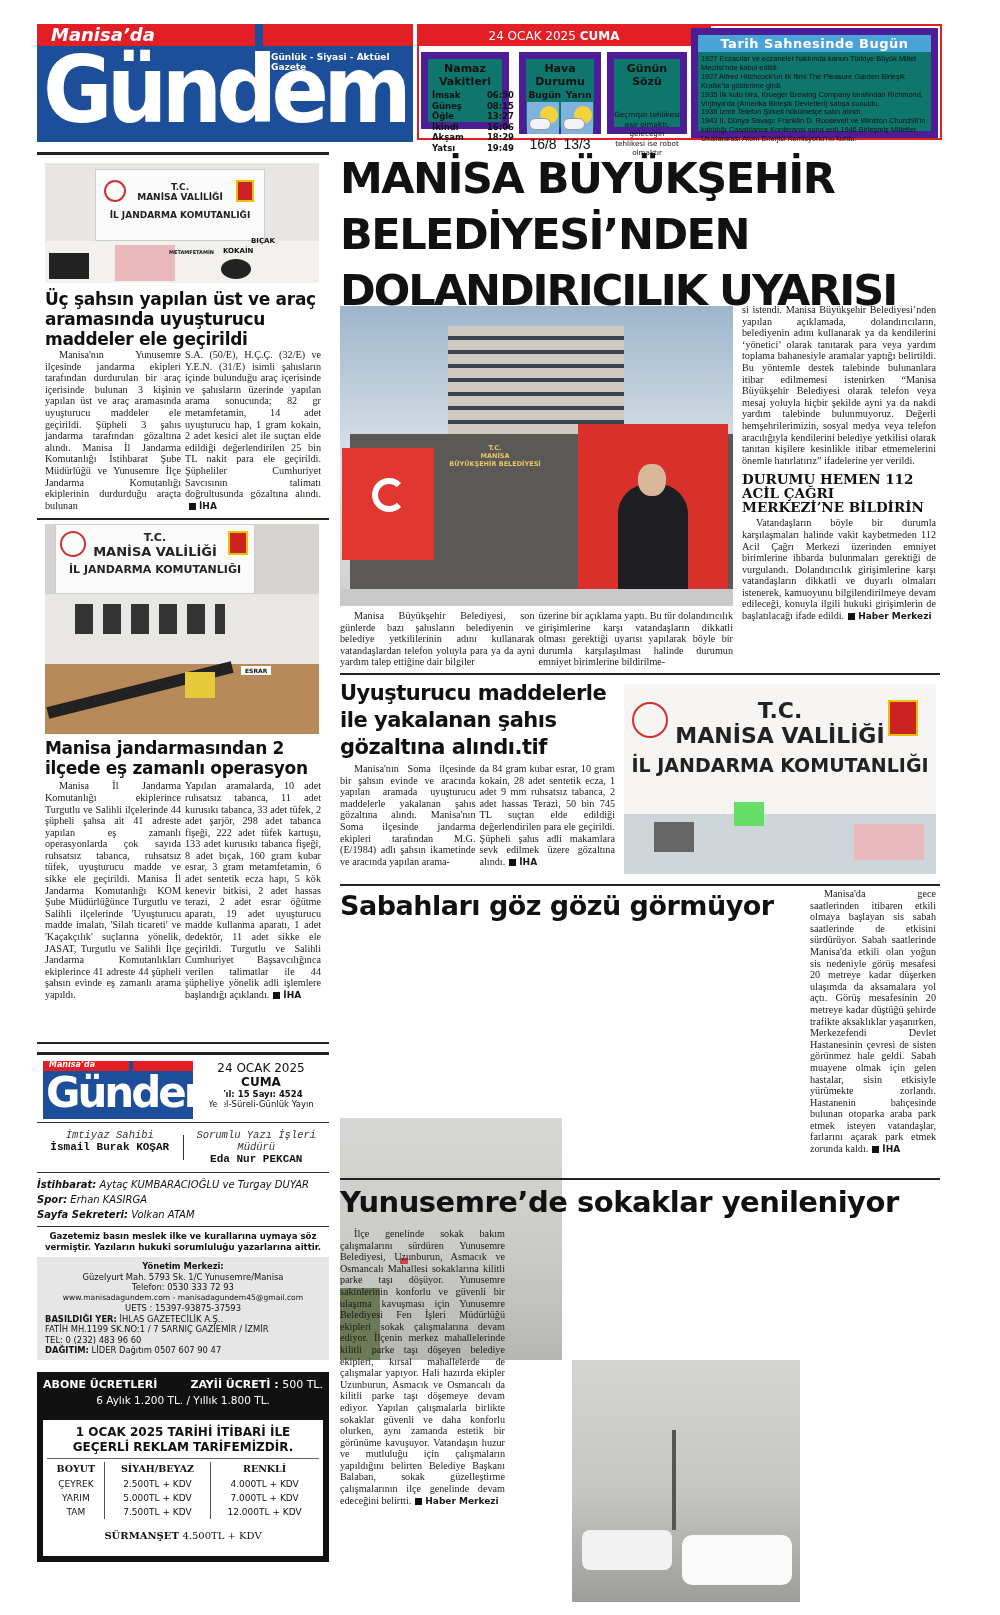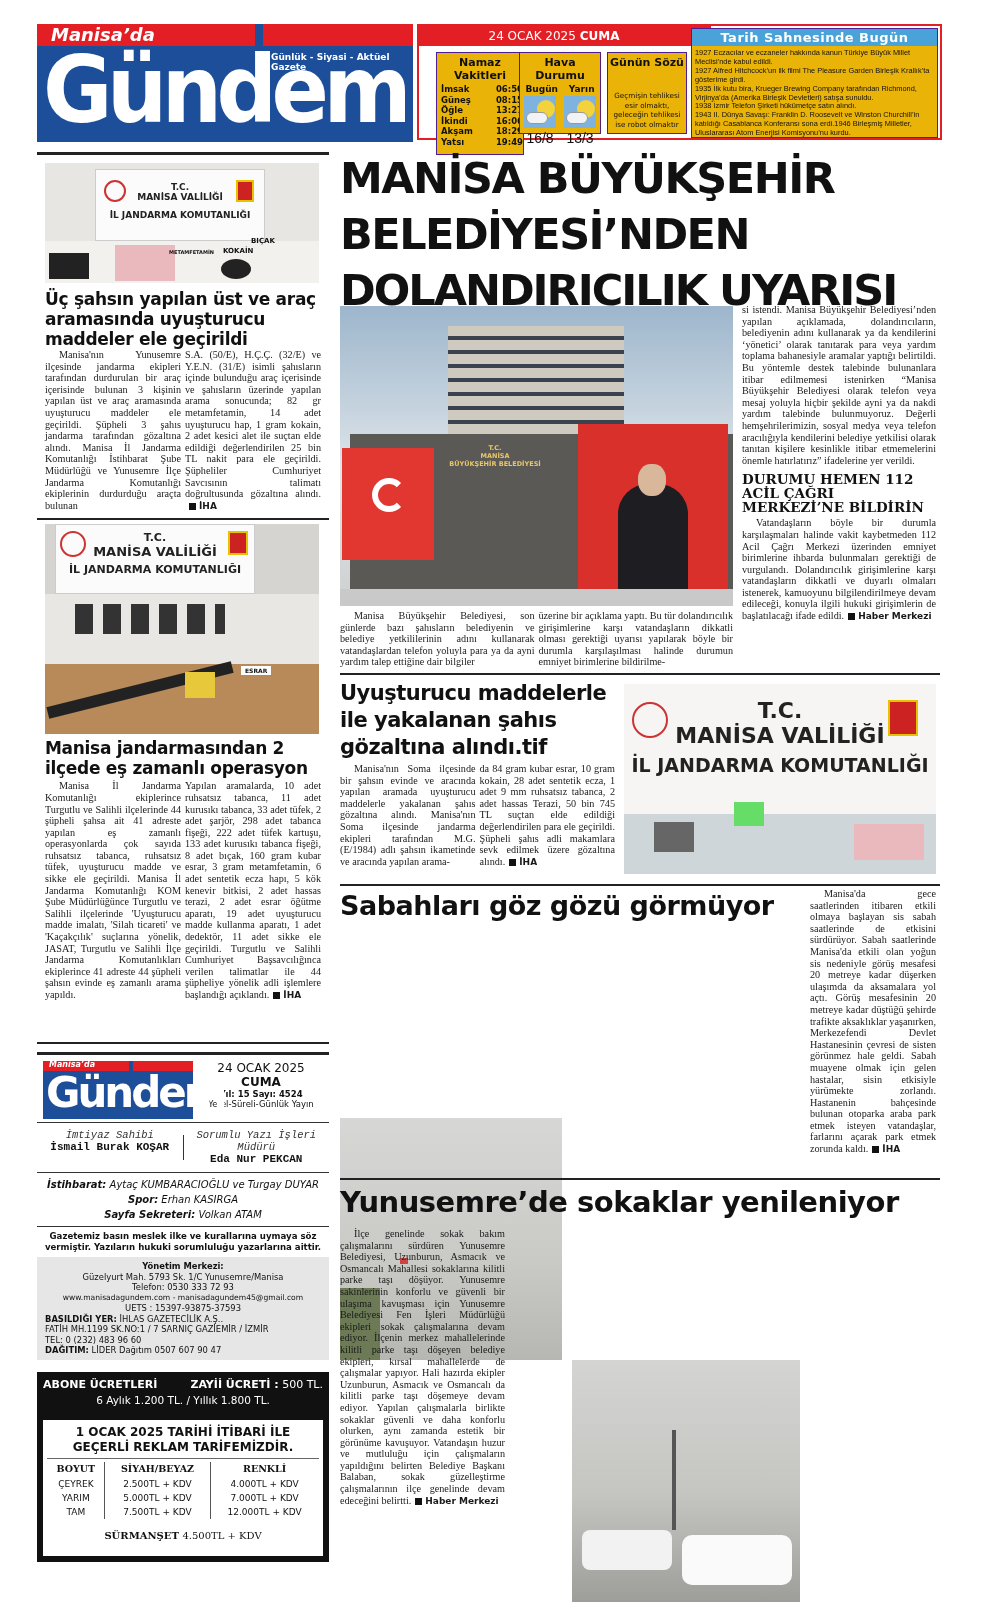--- a/index.html
+++ b/index.html
@@ -16,23 +16,23 @@
   .mast{left:37px;top:24px;width:376px;height:118px;background:#1c4e9a}
   .mast .redbar{position:absolute;left:0;top:0;width:218px;height:22px;background:#e31e24}
   .mast .redbar2{position:absolute;left:226px;top:0;width:150px;height:22px;background:#e31e24}
   .mast .manisa{position:absolute;left:14px;top:0;font-family:"DejaVu Sans",sans-serif;font-style:italic;font-weight:bold;color:#fff;font-size:18px;line-height:22px}
   .mast .gundem{position:absolute;left:6px;top:18px;font-family:"DejaVu Sans",sans-serif;font-weight:bold;color:#fff;font-size:92px;line-height:98px;letter-spacing:-6px;transform:scaleX(0.92);transform-origin:left}
   .mast .slogan{position:absolute;left:234px;top:28px;color:#fff;font-family:"DejaVu Sans",sans-serif;font-weight:bold;font-size:9px}
 
   .infobar{left:417px;top:24px;width:525px;height:116px;border:2px solid #e31e24;background:#fff}
   .infobar .datebar{position:absolute;left:0;top:0;width:270px;height:20px;background:#e31e24;color:#fff;font-family:"DejaVu Sans",sans-serif;font-size:12px;line-height:20px;text-align:center}
   .infobar .pagenum{position:absolute;left:270px;top:0;width:22px;height:20px;background:#e31e24;color:#fff;font-family:"DejaVu Sans",sans-serif;font-weight:bold;font-size:16px;line-height:20px;text-align:center}
-  .box{position:absolute;border:1px solid #4c1d95;background:#eab308}
+  .box{position:absolute;border:7px solid #4c1d95;background:#0f766e}
   .box h4{font-family:"DejaVu Sans",sans-serif;font-size:11px;text-align:center;margin:3px 0 2px}
-  .prayer{left:17px;top:26px;width:88px;height:103px}
+  .prayer{left:2px;top:26px;width:88px;height:77px}
   .prayer table{width:82px;margin-left:4px;font-family:"DejaVu Sans",sans-serif;font-size:8.5px;font-weight:bold;border-collapse:collapse}
   .prayer td{padding:0;line-height:10.5px}
   .prayer td.t{text-align:right}
   .weather{left:100px;top:26px;width:82px;height:82px}
   .weather .days{display:flex;justify-content:space-around;font-family:"DejaVu Sans",sans-serif;font-size:9px;font-weight:bold}
   .weather .icons{display:flex;justify-content:space-around;margin-top:2px}
   .wicon{width:32px;height:32px;background:#7fb3df;position:relative;overflow:hidden}
   .wicon .sun{position:absolute;left:13px;top:4px;width:18px;height:18px;border-radius:50%;background:#f3d23c}
   .wicon .cloud{position:absolute;left:2px;top:16px;width:22px;height:12px;border-radius:7px;background:#f1f3f6;border:1px solid #999}
   .weather .temps{display:flex;justify-content:space-around;font-family:"Liberation Sans",sans-serif;font-size:14px;margin-top:2px}
@@ -64,21 +64,21 @@
   .imp-date{flex:1;text-align:center;font-family:"DejaVu Sans",sans-serif}
   .imp-date .d{font-size:12px}
   .imp-date .c{font-size:12px;font-weight:bold}
   .imp-date .y{font-size:8.5px;font-weight:bold}
   .imp-date .t{font-size:8.5px}
   .imp-people{display:flex;border-bottom:1px solid #333;padding:6px 0;height:50px}
   .imp-people > div{flex:1;text-align:center;font-family:Liberation Mono, monospace}
   .imp-people .role{font-style:italic;font-size:10.5px;color:#333}
   .imp-people .nm{font-weight:bold;font-size:11px}
   .imp-people .sep{flex:0 0 1px;background:#333;margin:6px 0}
-  .imp-staff{text-align:center;font-family:"DejaVu Sans",sans-serif;font-size:10px;font-style:italic;line-height:15px;padding:4px 0 4px;border-bottom:1px solid #333}
+  .imp-staff{text-align:left;font-family:"DejaVu Sans",sans-serif;font-size:10px;font-style:italic;line-height:15px;padding:4px 0 4px;border-bottom:1px solid #333}
   .imp-staff b{font-weight:bold}
   .imp-notice{text-align:center;font-family:"DejaVu Sans",sans-serif;font-weight:bold;font-size:8.6px;line-height:11px;padding:4px 2px}
   .imp-addr{background:#e6e6e6;font-family:"DejaVu Sans",sans-serif;font-size:8.4px;line-height:10.5px;padding:4px 8px}
   .imp-addr .ctr{text-align:center}
 
   .prices{left:37px;top:1372px;width:292px;height:190px;background:#111;color:#fff}
   .prices .row1{display:flex;justify-content:space-between;padding:6px 6px 0;font-family:"DejaVu Sans",sans-serif;font-size:11px}
   .prices .row2{text-align:center;font-family:"DejaVu Sans",sans-serif;font-size:10.5px;margin-top:3px}
   .ratecard{position:absolute;left:6px;top:48px;width:280px;height:136px;background:#fff;color:#111}
   .ratecard .rt{text-align:center;font-family:"DejaVu Sans",sans-serif;font-weight:bold;font-size:12px;line-height:15px;padding-top:5px;border-bottom:1px solid #666;padding-bottom:3px;margin:0 4px}

